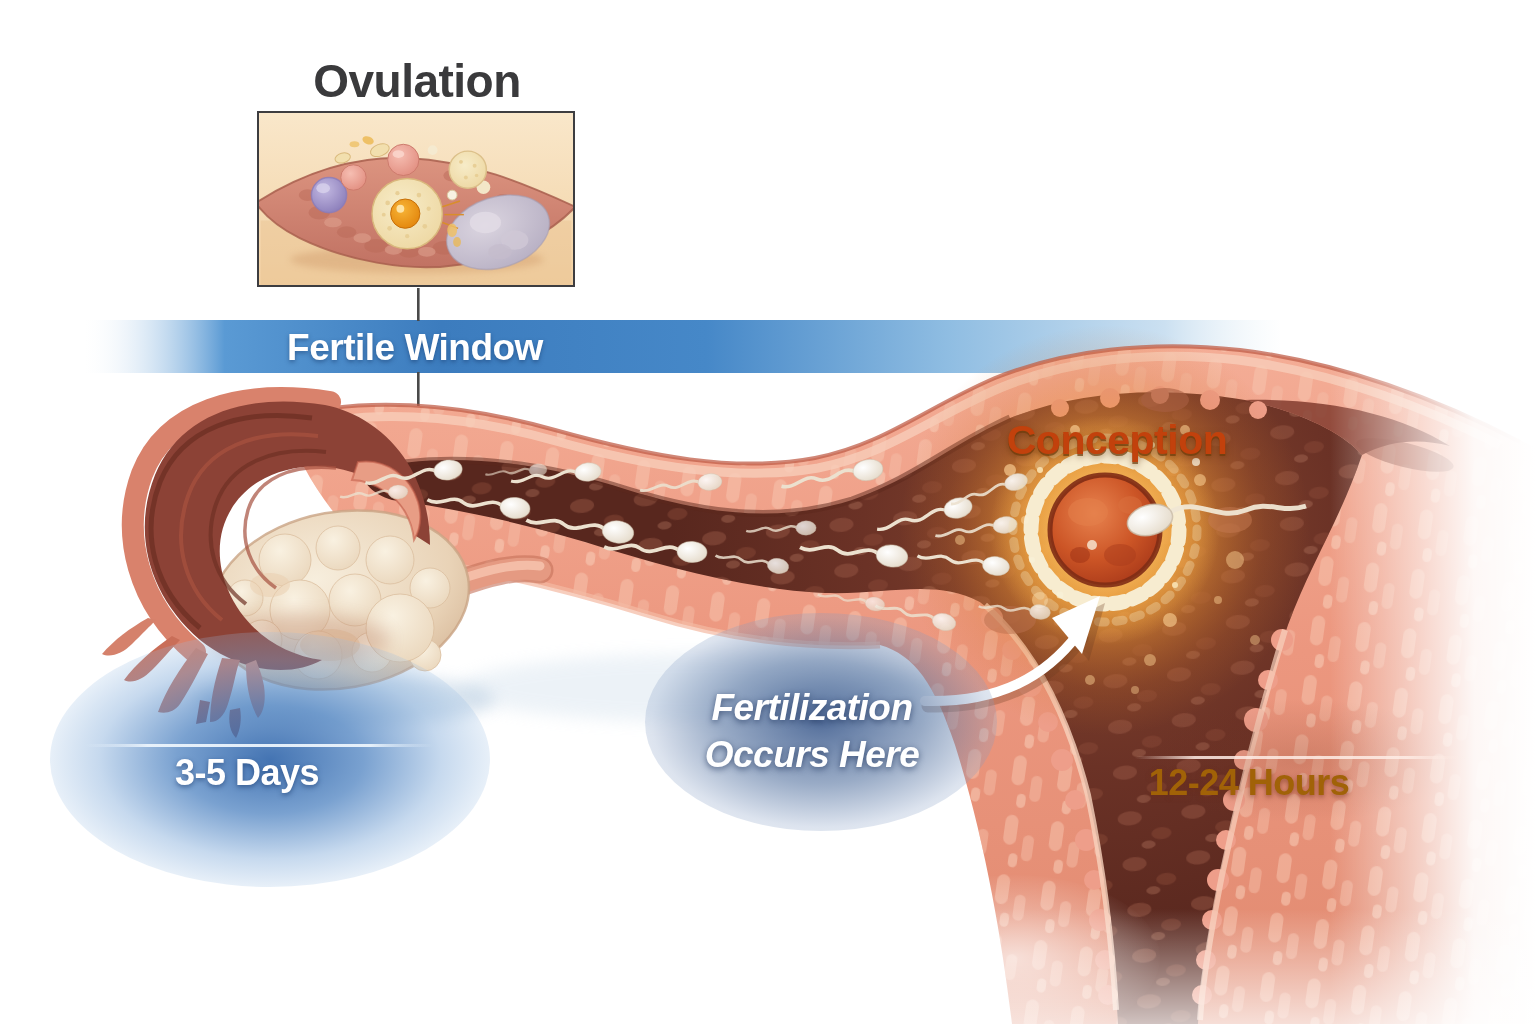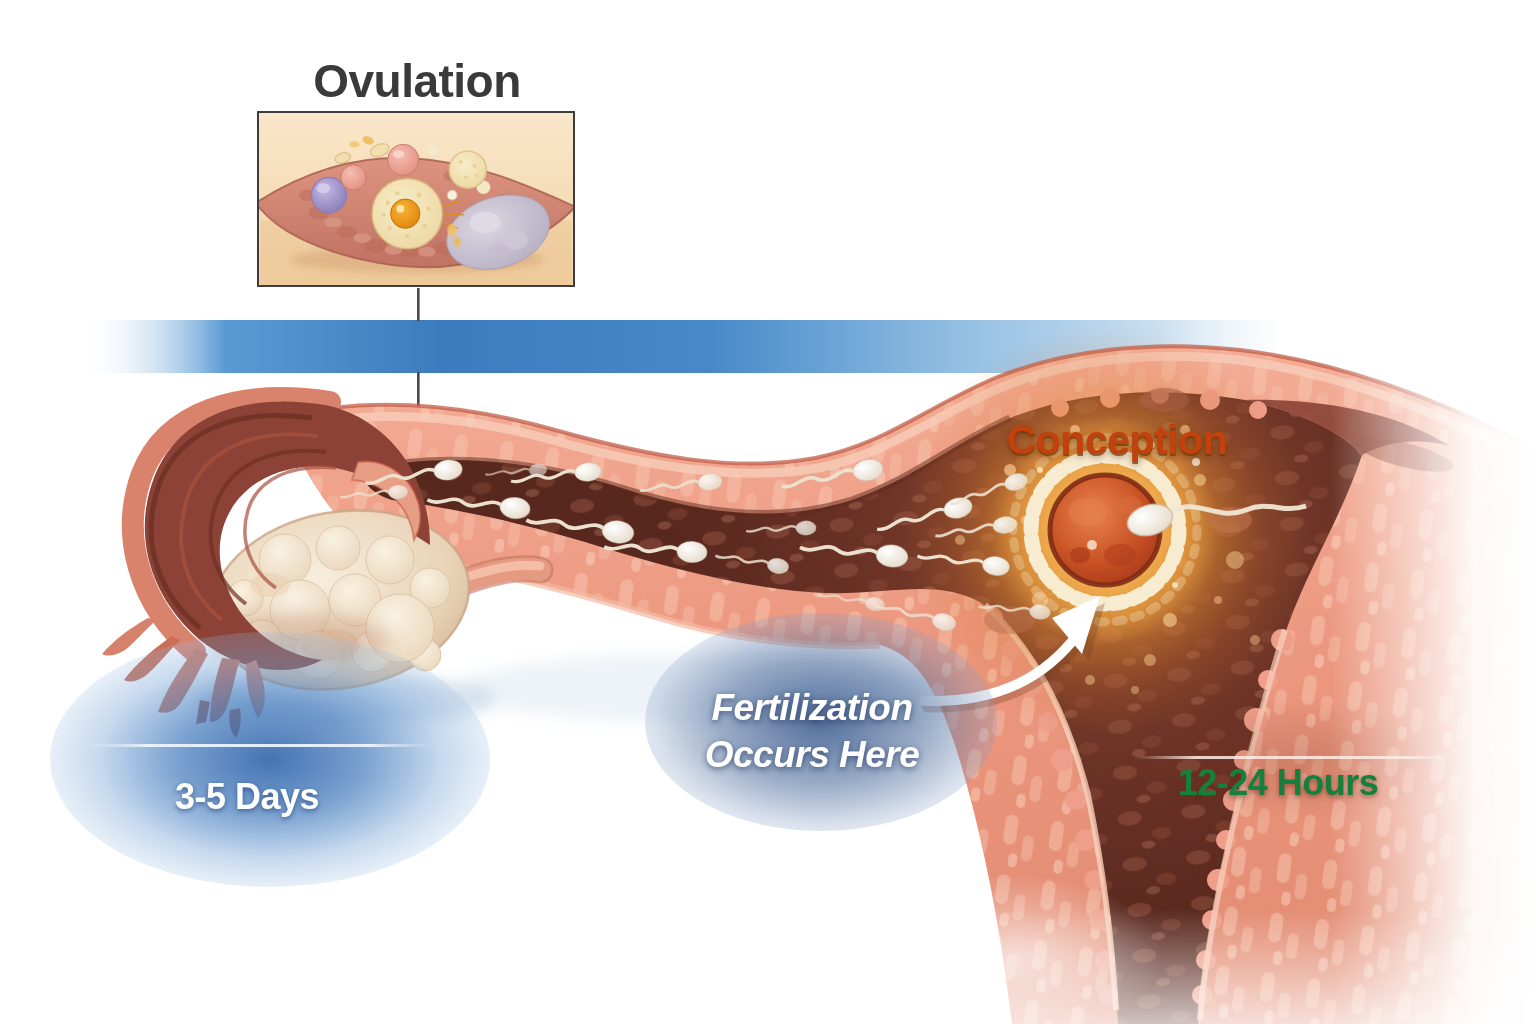--- a/index.html
+++ b/index.html
@@ -15,24 +15,24 @@
 
   .banner-label { left:230px; top:327px; width:370px; font-size:37px; color:#ffffff;
                   text-shadow:0 2px 4px rgba(25,60,110,.55); }
   .conception-label { left:962px; top:417px; width:310px; font-size:41px; color:#c2410c;
                       text-shadow:0 2px 0 rgba(110,60,10,.7), 0 3px 7px rgba(90,40,5,.55); }
   .fert-label { left:652px; top:684px; width:320px; font-size:37px; font-style:italic; color:#ffffff;
                 line-height:1.28; text-shadow:0 2px 6px rgba(25,45,85,.65); }
   .sperm-title { left:92px; top:700px; width:310px; font-size:36px; color:#ffffff;
                  text-shadow:0 2px 5px rgba(25,55,105,.6); }
   .sperm-value { left:92px; top:752px; width:310px; font-size:36px; color:#ffffff;
-                 text-shadow:0 2px 5px rgba(25,55,105,.6);margin-top:24px; }
+                 text-shadow:0 2px 5px rgba(25,55,105,.6); }
   .egg-title { left:1122px; top:716px; width:312px; font-size:36px; color:#ffffff;
                text-shadow:0 2px 5px rgba(110,45,25,.6); }
-  .egg-value { left:1122px; top:762px; width:312px; font-size:36px; color:#15803d;
+  .egg-value { left:1093px; top:762px; width:312px; font-size:36px; color:#a16207;
                text-shadow:0 2px 5px rgba(110,45,25,.6); }
 
   .glow { position:absolute; border-radius:50%; pointer-events:none; }
   .glow-sperm { left:50px; top:632px; width:440px; height:255px;
     background:radial-gradient(ellipse at center, rgba(52,104,172,.92) 0%, rgba(70,125,190,.72) 30%,
       rgba(120,165,215,.42) 55%, rgba(175,205,235,.18) 75%, rgba(255,255,255,0) 100%); }
   .glow-fert { left:645px; top:613px; width:352px; height:218px;
     background:radial-gradient(ellipse at center, rgba(62,92,142,.88) 0%, rgba(85,115,160,.6) 40%,
       rgba(130,155,195,.28) 68%, rgba(255,255,255,0) 100%); }
   .glow-egglabel { left:1128px; top:698px; width:340px; height:125px; border-radius:50%;
@@ -421,20 +421,21 @@
           <path d="M 188 104 L 208 104"></path>
           <path d="M 186 112 L 202 118"></path>
       </g>
       <ellipse cx="110" cy="28" rx="6" ry="4" transform="rotate(20 110 28)" fill="#eec066"></ellipse>
       <ellipse cx="96" cy="32" rx="5" ry="3" fill="#eec066" opacity="0.8"></ellipse>
       <ellipse cx="196" cy="120" rx="5" ry="7" fill="#eec066" opacity="0.85"></ellipse>
       <ellipse cx="201" cy="132" rx="4" ry="5" fill="#e8b858" opacity="0.8"></ellipse>
     </svg>
   </div>
 
+  <div class="label banner-label">Fertile Window</div>
   <div class="label conception-label">Conception</div>
   <div class="label fert-label">
     <span style="display:block">Fertilization</span>
     <span style="display:block">Occurs Here</span>
   </div>
   <div class="divider divider-sperm"></div>
   <div class="label sperm-value">3-5 Days</div>
   <div class="divider divider-egg"></div>
   <div class="label egg-value">12-24 Hours</div>
 

